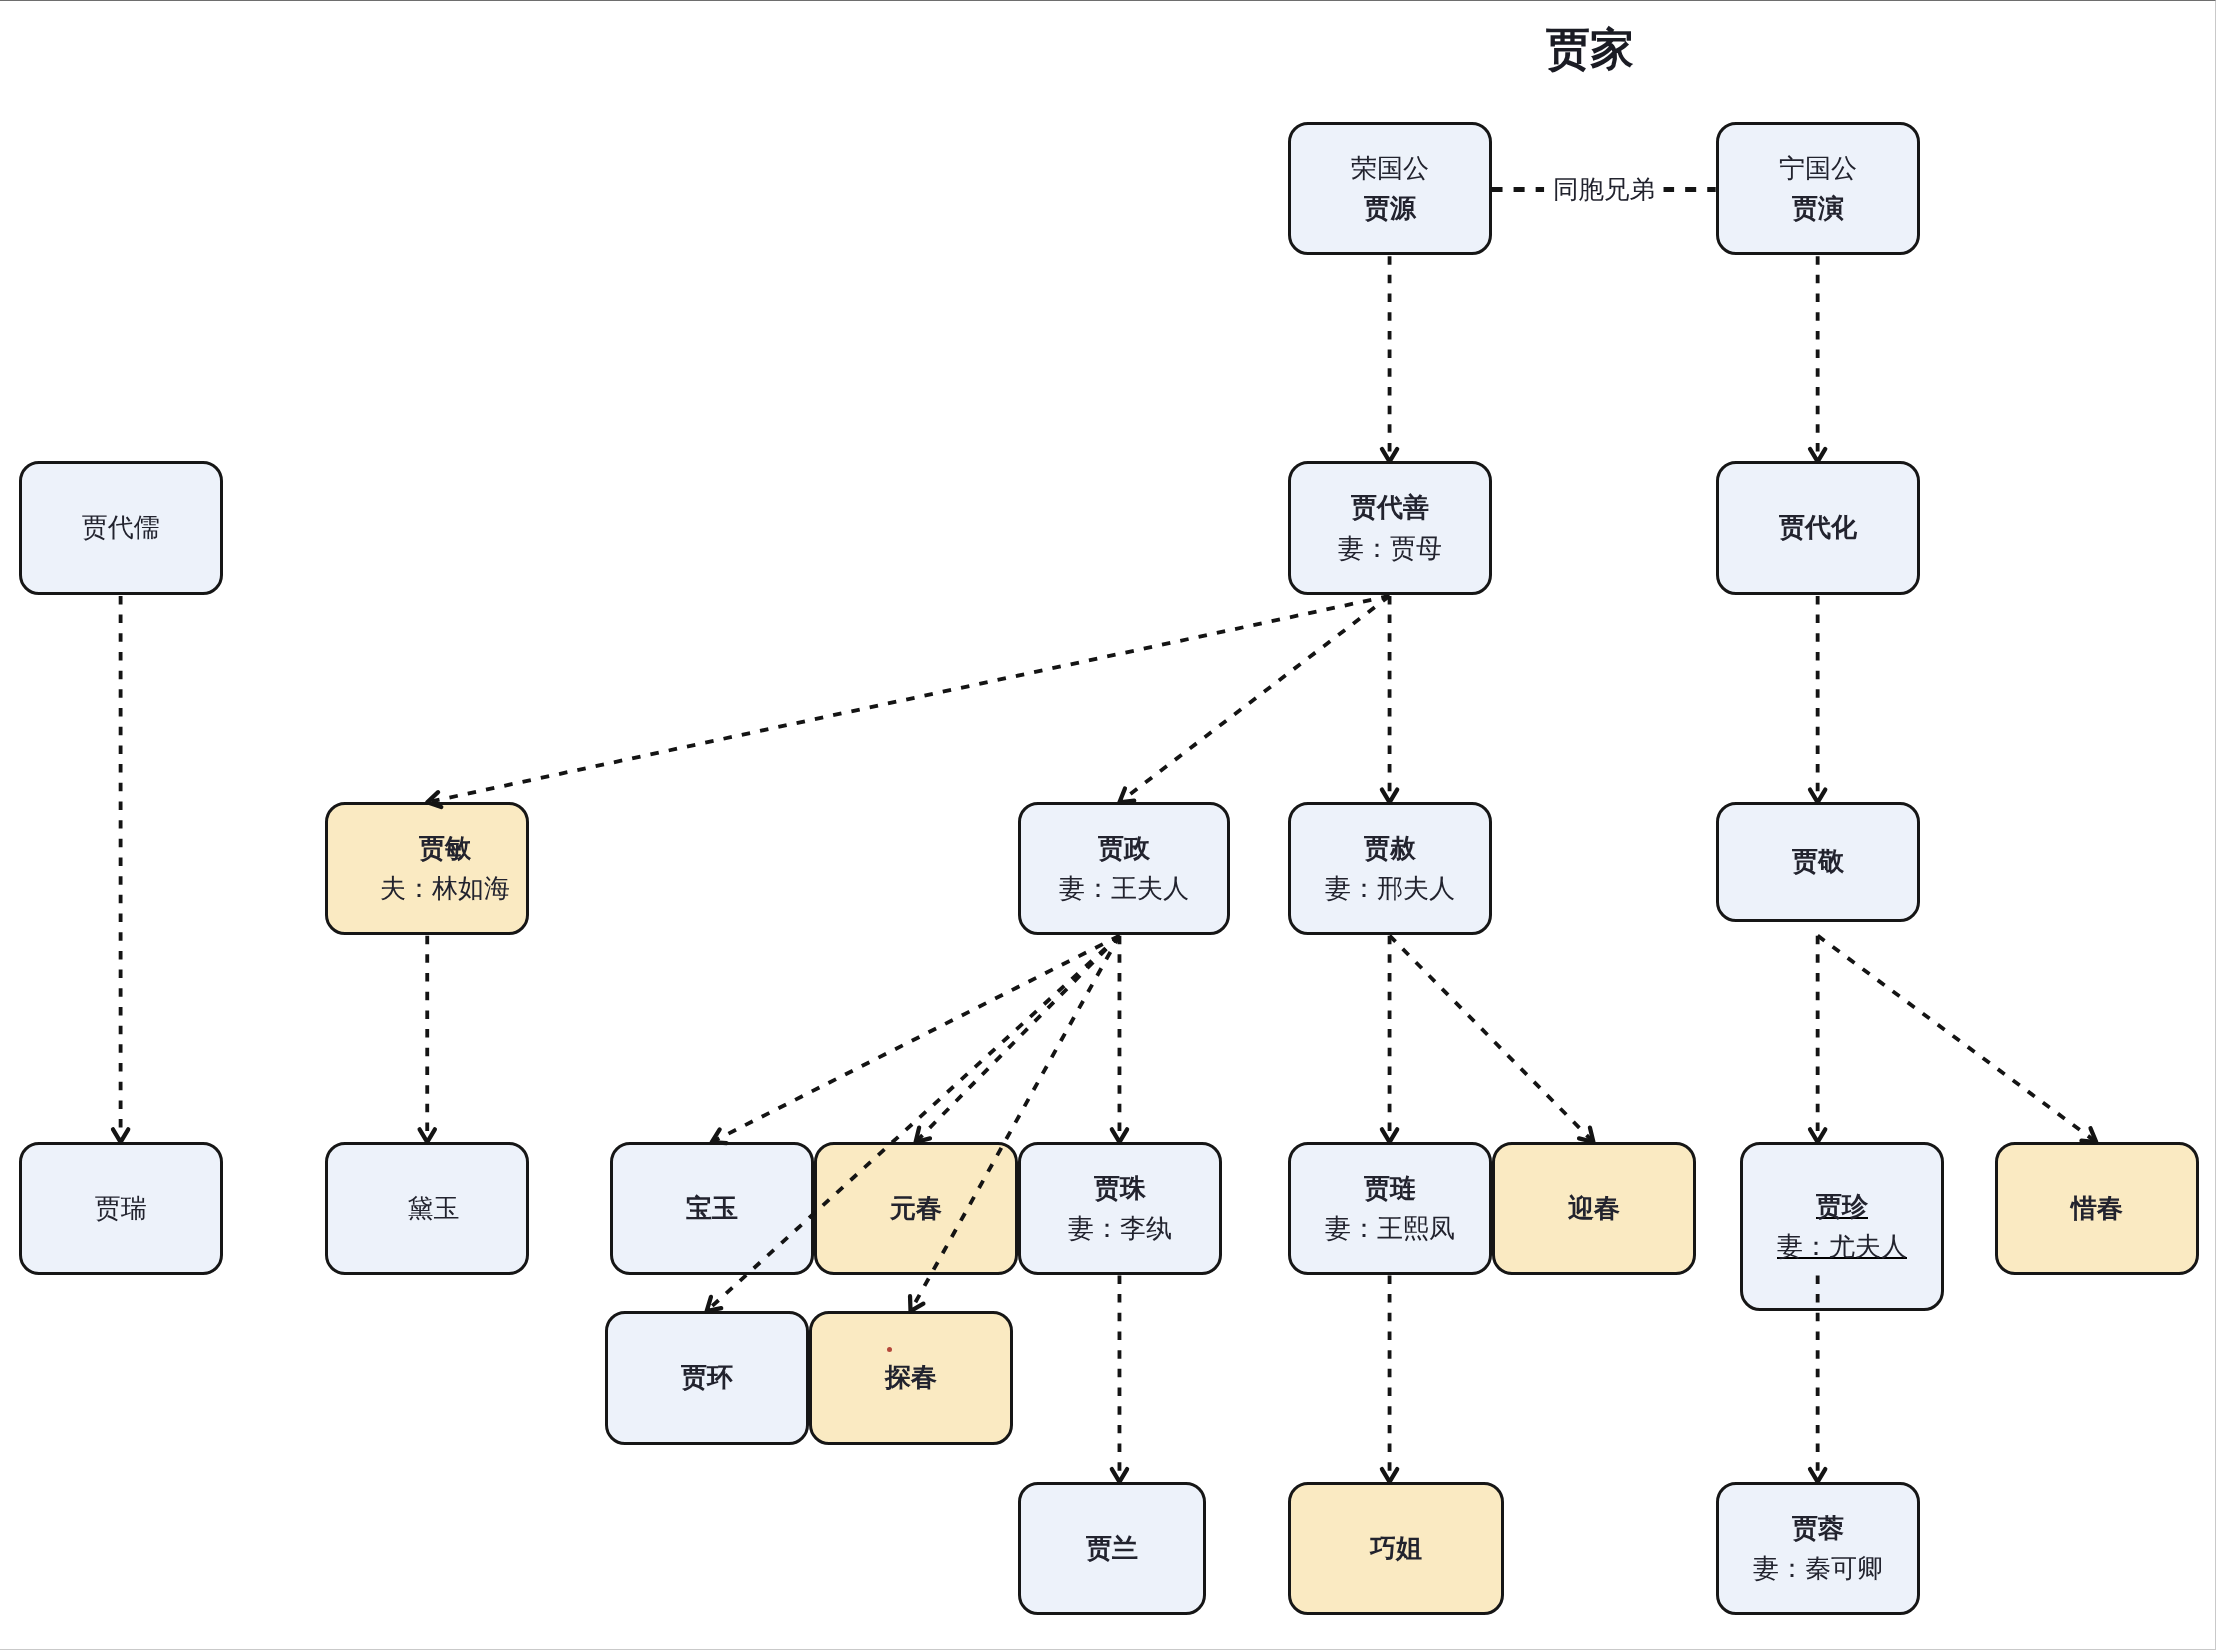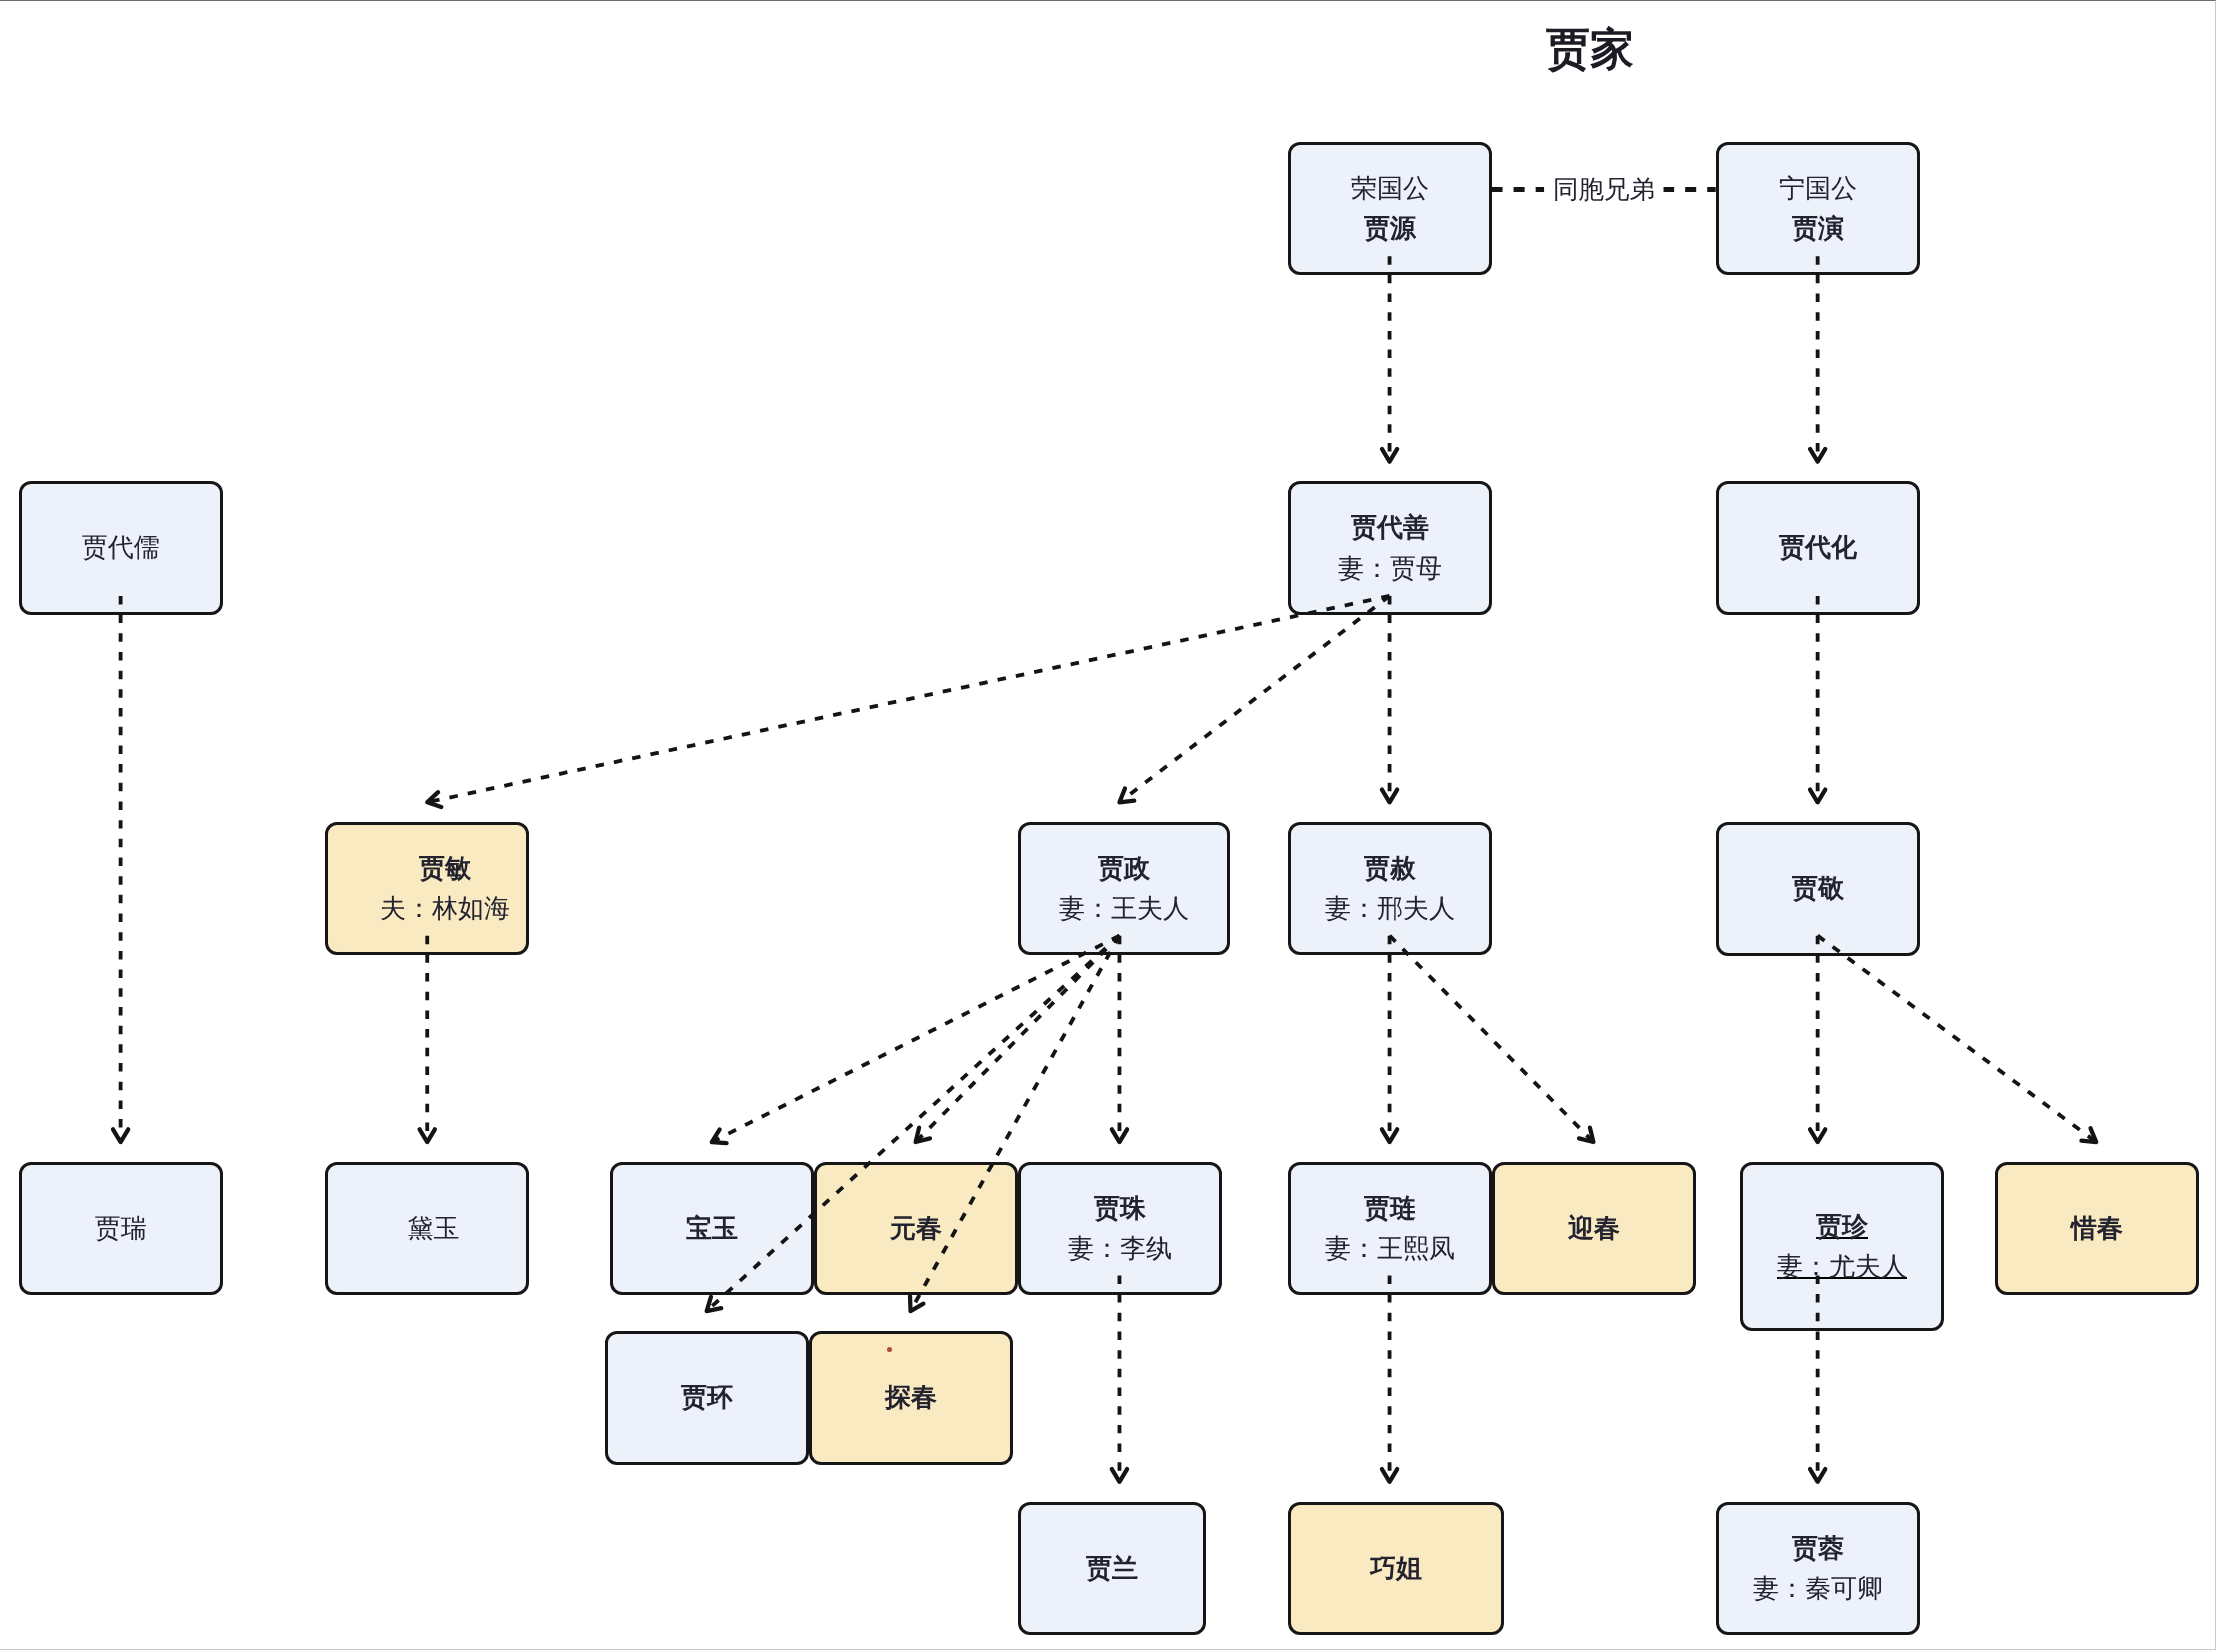--- a/index.html
+++ b/index.html
@@ -7,21 +7,21 @@
     position:relative;width:2216px;height:1651px;background:var(--canvas-bg,#fff);
     font-family:"DejaVu Sans",sans-serif;overflow:hidden;box-sizing:border-box;
     border-top:1.7px solid #6e6e6e;border-right:1.7px solid #c9c9c9;border-bottom:2.5px solid #c9c9c9;
   }
   #title{
     position:absolute;left:1590px;top:18.7px;transform:translateX(-50%);
     font-size:44px;font-weight:bold;color:#1b1c24;white-space:nowrap;
   }
   .node{
     position:absolute;display:flex;flex-direction:column;align-items:center;justify-content:center;
-    gap:5.1px;border:3.4px solid var(--border,#161616);border-radius:12px;box-sizing:border-box;margin-top:20px;
+    gap:5.1px;border:3.4px solid var(--border,#161616);border-radius:20px;box-sizing:border-box;
   }
   .node.blue{background:var(--node-blue,#edf2fa);}
   .node.yellow{background:var(--node-yellow,#faeac2);}
   .nline{font-size:26px;line-height:1.35;color:var(--text,#22232e);white-space:nowrap;}
   .nline.b{font-weight:bold;}
   #edges{position:absolute;left:0;top:0;width:2216px;height:1651px;pointer-events:none;}
   #edges path.edge{stroke:var(--edge,#141414);stroke-width:4.5;fill:none;stroke-dasharray:10 12;}
   #edges path.sib{stroke-width:6;stroke-dasharray:13 13;}
   #edges marker path{stroke:var(--edge,#141414);fill:none;}
   .edge-label{
@@ -59,21 +59,21 @@
         <div class="nline">夫：林如海</div>
       </div>
       <div class="node blue" style="left: 1018px; top: 801px; width: 212px; height: 133px;">
         <div class="nline b">贾政</div>
         <div class="nline">妻：王夫人</div>
       </div>
       <div class="node blue" style="left: 1288px; top: 801px; width: 204px; height: 133px;">
         <div class="nline b">贾赦</div>
         <div class="nline">妻：邢夫人</div>
       </div>
-      <div class="node blue" style="left: 1716px; top: 801px; width: 204px; height: 134px;">
+      <div class="node blue" style="left: 1716px; top: 801px; width: 204px; height: 120px;">
         <div class="nline b">贾敬</div>
       </div>
       <div class="node blue" style="left: 18.7px; top: 1141px; width: 204px; height: 133px;">
         <div class="nline">贾瑞</div>
       </div>
       <div class="node blue" style="left: 325px; top: 1141px; width: 204px; height: 133px; padding-left: 13px;">
         <div class="nline">黛玉</div>
       </div>
       <div class="node blue" style="left: 610px; top: 1141px; width: 204px; height: 133px;">
         <div class="nline b">宝玉</div>

